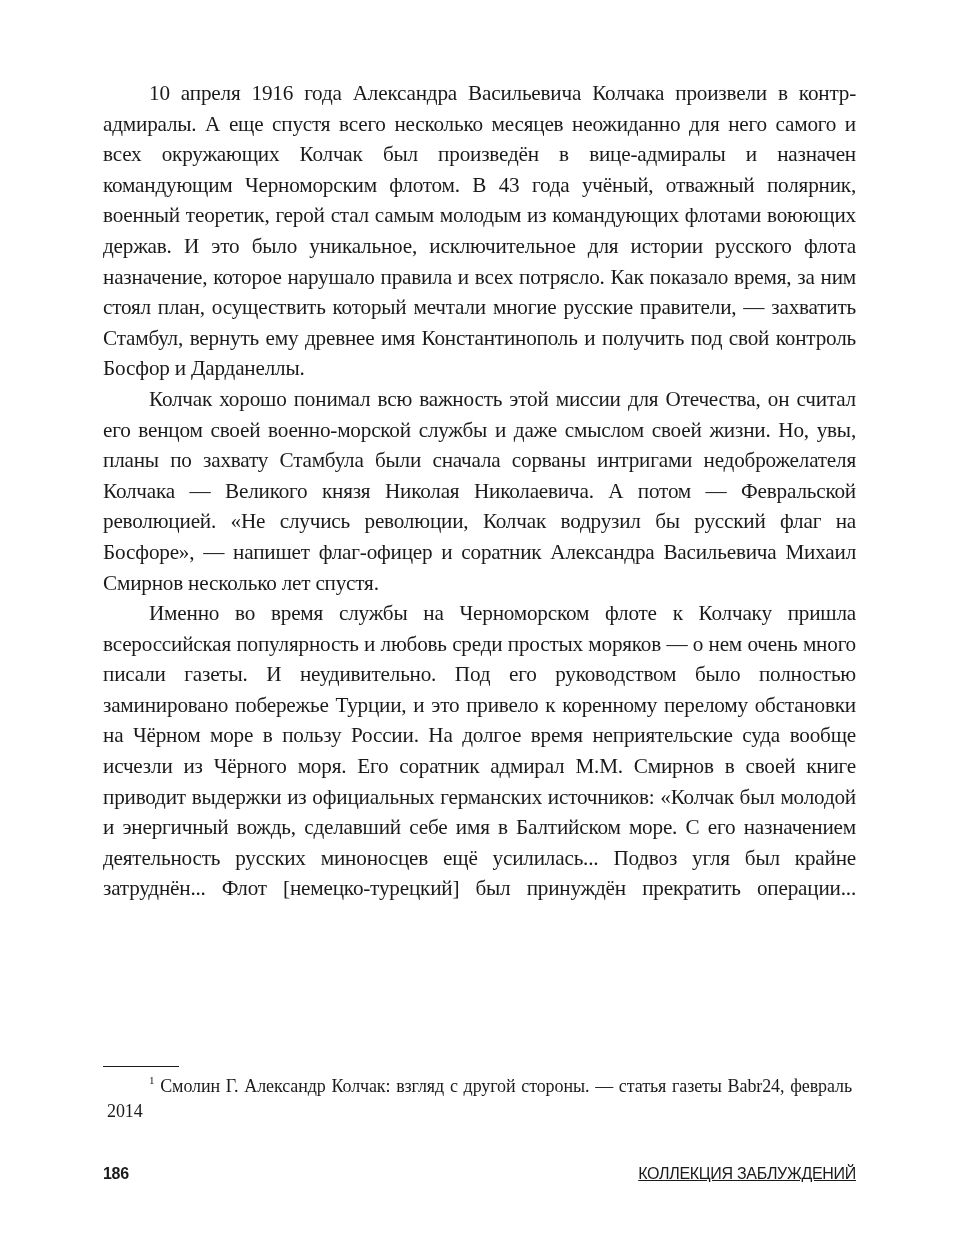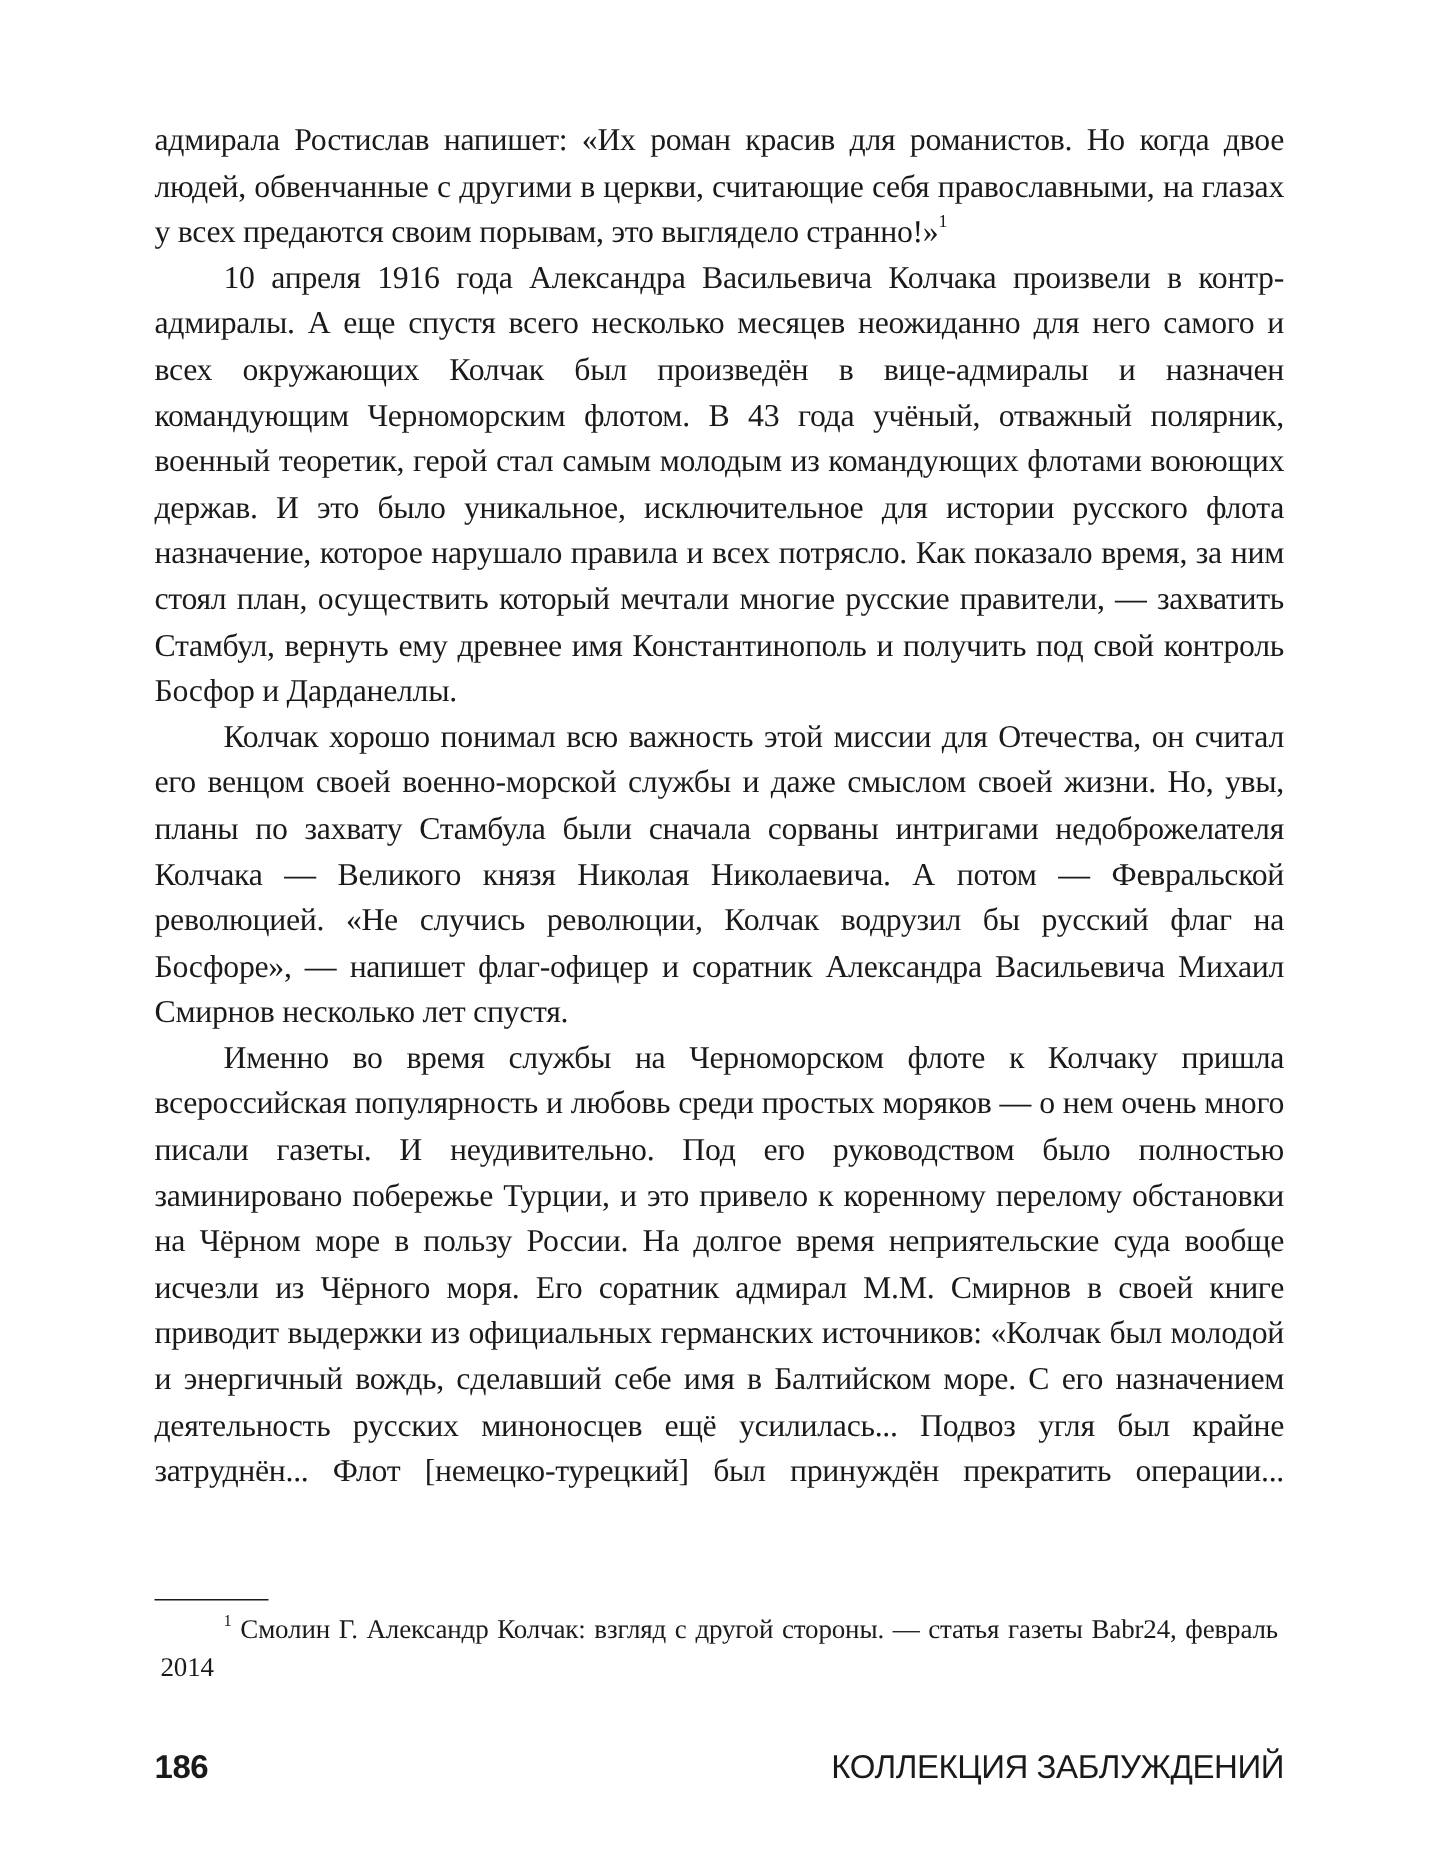--- a/index.html
+++ b/index.html
@@ -22,30 +22,29 @@
       position: absolute; left: 103px; top: 1070px; width: 753px;
       font-family: "Liberation Serif", "DejaVu Serif", serif;
       font-size: 18px; line-height: 25px; color: #1a1a1a; text-align: justify;
       letter-spacing: -0.1px;
     }
     .footnote p { margin: 4px; text-indent: 42px; }
     .footnote sup { font-size: 11px; top: -1px; }
     .folio {
       position: absolute; top: 1165px;
       font-family: "Liberation Sans", "DejaVu Sans", sans-serif;
-      font-size: 22px; color: #1a1a1a; letter-spacing: -0.3px;
+      font-size: 16px; color: #1a1a1a; letter-spacing: -0.3px;
     }
     .folio.left { left: 103px; font-weight: bold; }
-    .folio.right { right: 101px; }
+    .folio.right { right: 101px; text-decoration: underline; }
   </style>
 </head>
 <body>
 
 <div class="page">
-  <p><span>адмирала Ростислав напишет: «Их роман красив для романистов. Но когда двое людей, обвенчанные с другими в церкви, считающие себя православ­ными, на глазах у всех предаются своим порывам, это выглядело странно!»</span><sup>1</sup></p>
   <p class="indent">10 апреля 1916 года Александра Васильевича Колчака произвели в контр-адмиралы. А еще спустя всего несколько месяцев неожиданно для него самого и всех окружающих Колчак был произведён в вице-адмиралы и назначен командующим Черноморским флотом. В 43 года учёный, отважный полярник, военный теоретик, герой стал самым моло­дым из командующих флотами воюющих держав. И это было уникаль­ное, исключительное для истории русского флота назначение, которое нарушало правила и всех потрясло. Как показало время, за ним стоял план, осуществить который мечтали многие русские правители, — захва­тить Стамбул, вернуть ему древнее имя Константинополь и получить под свой контроль Босфор и Дарданеллы.</p>
   <p class="indent">Колчак хорошо понимал всю важность этой миссии для Отечества, он считал его венцом своей военно-морской службы и даже смыслом своей жизни. Но, увы, планы по захвату Стамбула были сначала сорваны интри­гами недоброжелателя Колчака — Великого князя Николая Николаевича. А потом — Февральской революцией. «Не случись революции, Колчак водрузил бы русский флаг на Босфоре», — напишет флаг-офицер и сорат­ник Александра Васильевича Михаил Смирнов несколько лет спустя.</p>
   <p class="indent last-justify">Именно во время службы на Черноморском флоте к Колчаку пришла всероссийская популярность и любовь среди простых моряков — о нем очень много писали газеты. И неудивительно. Под его руководством было полностью заминировано побережье Турции, и это привело к коренному перелому обстановки на Чёрном море в пользу России. На долгое время неприятельские суда вообще исчезли из Чёрного моря. Его соратник адми­рал М.М. Смирнов в своей книге приводит выдержки из официальных германских источников: «Колчак был молодой и энергичный вождь, сде­лавший себе имя в Балтийском море. С его назначением деятельность рус­ских миноносцев ещё усилилась... Подвоз угля был крайне затруднён... Флот [немецко-турецкий] был принуждён прекратить операции...</p>
 </div>
 
 <div class="footnote-rule"></div>
 <div class="footnote">
   <p><sup>1</sup> <span>Смолин Г. Александр Колчак: взгляд с другой стороны. — статья газеты Babr24, февраль 2014</span></p>
 </div>
 

